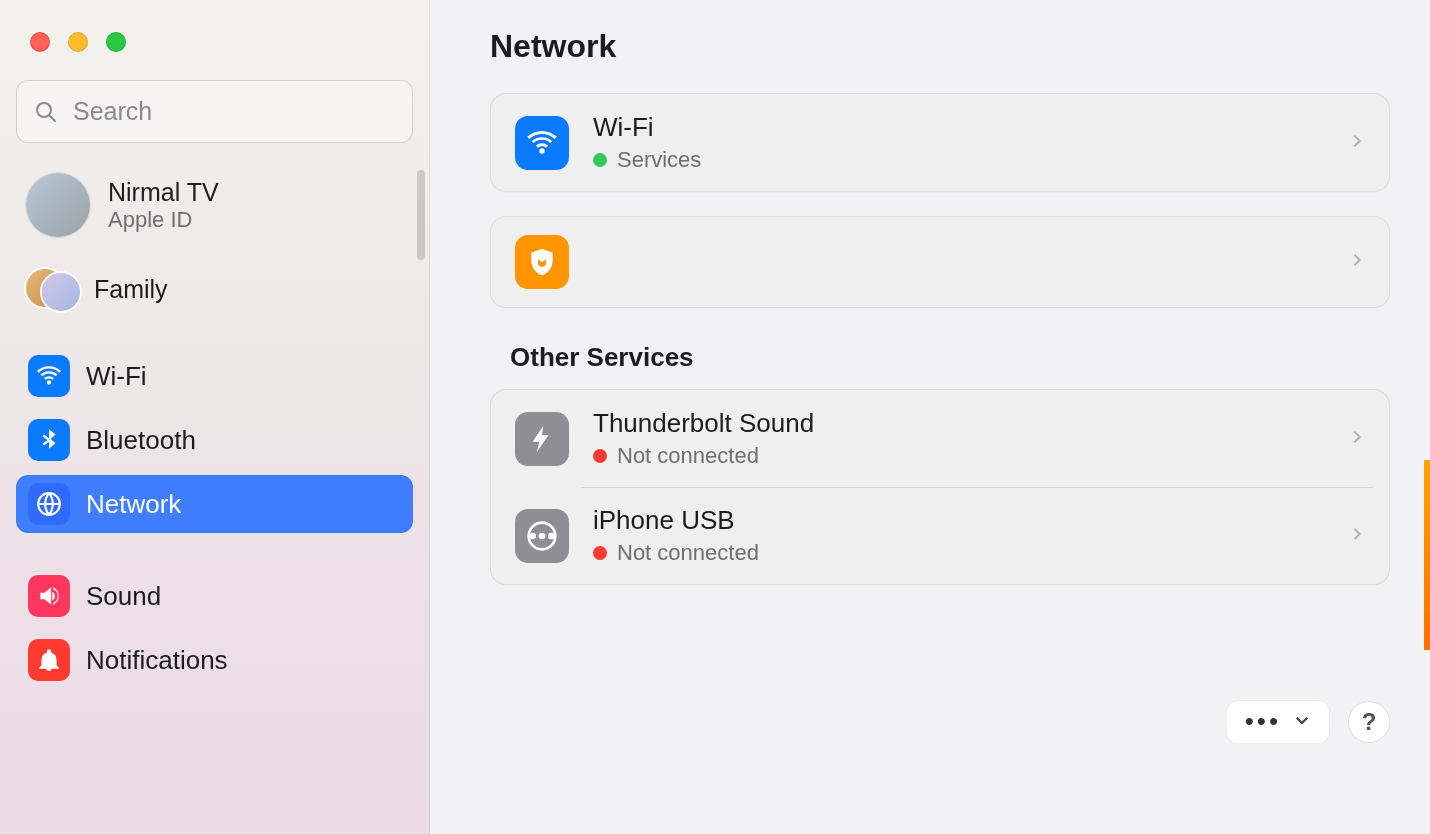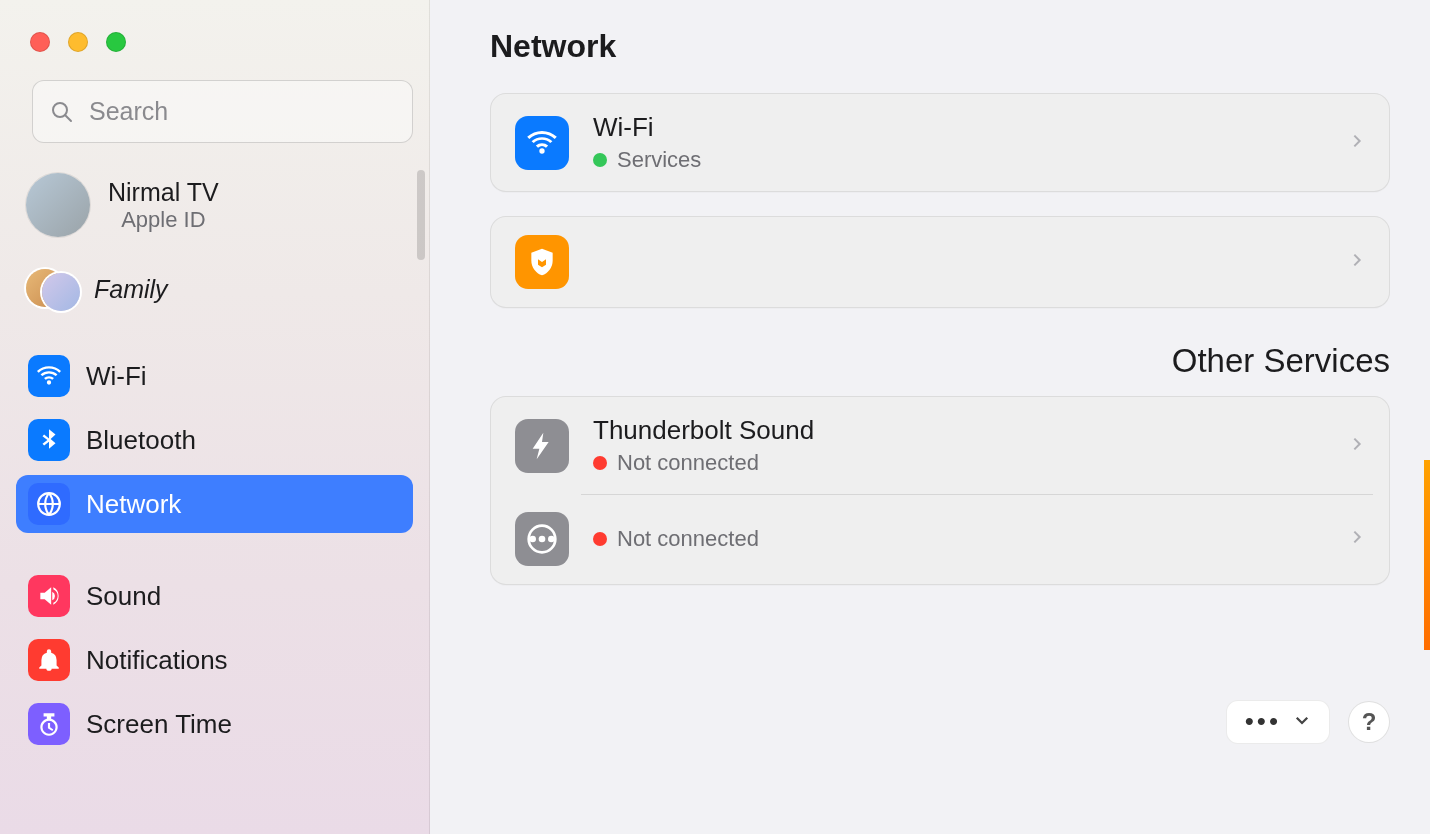--- a/index.html
+++ b/index.html
@@ -34,21 +34,21 @@
   .tl {
     width: 20px; height: 20px; border-radius: 50%;
     box-shadow: inset 0 0 0 1px rgba(0,0,0,0.12);
   }
   .tl.close    { background: #ff5f57; }
   .tl.minim    { background: #febc2e; }
   .tl.zoom     { background: #28c840; }
 
   .search-wrap {
     position: relative;
-    margin: 0 0 24px 16px;
+    margin: 0 0 24px 0;
   }
   .search-wrap input {
     width: 100%;
     padding: 16px 18px 16px 56px;
     font-size: 25px;
     border: 1px solid rgba(0,0,0,0.15);
     border-radius: 12px;
     background: rgba(255,255,255,0.4);
     color: #555;
     outline: none;
@@ -63,36 +63,36 @@
     display: flex; align-items: center; gap: 18px;
     padding: 6px 10px; border-radius: 12px;
   }
   .avatar {
     width: 64px; height: 64px; border-radius: 50%;
     background: linear-gradient(135deg,#b7c8d6,#9aa3a8);
     box-shadow: 0 0 0 1px rgba(0,0,0,0.08);
     flex-shrink: 0;
   }
   .account-text .name { font-size: 25px; font-weight: 400; }
-  .account-text .sub  { font-size: 22px; color: #6e6e73; text-align: center; }
+  .account-text .sub  { font-size: 22px; color: #6e6e73; }
 
   .family-row {
     display:flex; align-items:center; gap:18px;
     padding: 8px 10px; margin-top: 18px; border-radius: 12px;
   }
   .family-icon {
     width: 50px; height: 40px; position: relative;
   }
   .family-icon::before, .family-icon::after {
     content:""; position:absolute; width:38px; height:38px; border-radius:50%;
     box-shadow: 0 0 0 2px #fff;
   }
   .family-icon::before { left:0;  top:0; background: linear-gradient(135deg,#e8b977,#c98b4e); }
   .family-icon::after  { left:16px; top:4px; background: linear-gradient(135deg,#d2c8ea,#a3b8e4); }
-  .family-label { font-size: 25px; font-style: italic; }
+  .family-label { font-size: 25px; }
 
   .side-section { margin-top: 30px; display: flex; flex-direction: column; gap: 6px; }
   .side-item {
     display:flex; align-items:center; gap:16px;
     padding: 8px 12px; border-radius: 12px;
     font-size: 26px;
     cursor: default;
   }
   .side-item.selected {
     background: #3e7eff;
@@ -165,21 +165,21 @@
   .dot-green  { background:#34c759; }
   .dot-gray   { background:#b0b0b5; }
   .dot-red    { background:#ff3b30; }
 
   .chevron {
     margin-left:auto; color:#b0b0b5;
   }
   .chevron svg { width:16px; height:26px; stroke:#b0b0b5; stroke-width:3; fill:none; }
 
   .section-title {
-    font-size:33px; font-weight:400; margin: 34px 0 16px 20px; text-align: right;
+    font-size:26px; font-weight:700; margin: 34px 0 16px 20px;
   }
 
   .footer-bar {
     position:absolute; right:40px; bottom:90px;
     display:flex; align-items:center; gap:18px;
   }
   .more-btn {
     background:#fff; border:1px solid rgba(0,0,0,0.08);
     border-radius: 12px; padding: 10px 18px;
     display:flex; align-items:center; gap:12px;
@@ -271,28 +271,20 @@
         <span>Sound</span>
       </div>
       <div class="side-item">
         <span class="side-icon bg-red">
           <svg viewBox="0 0 24 24">
             <path d="M12 22a2.5 2.5 0 002.5-2.5h-5A2.5 2.5 0 0012 22zm7-5v-5a7 7 0 00-5-6.7V4a2 2 0 10-4 0v1.3A7 7 0 005 12v5l-2 2v1h18v-1z"></path>
           </svg>
         </span>
         <span>Notifications</span>
       </div>
-      <div class="side-item">
-        <span class="side-icon bg-purple">
-          <svg viewBox="0 0 24 24">
-            <path d="M7 2h10v3h-3v2.1a8 8 0 11-4 0V5H7zM12 9a6 6 0 106 6 6 6 0 00-6-6zm1 2v4l3 2-1 1.5-4-2.5V11z"></path>
-          </svg>
-        </span>
-        <span>Screen Time</span>
-      </div>
       <div style="height: 22px;"></div>
     </nav>
 
   <div class="sb-scrollbar"></div>
 </aside>
 
 <main class="main">
 
   <h1 class="page-title">Network</h1>
 
@@ -352,20 +344,21 @@
       <div class="row">
         <div class="row-icon ic-usb">
           <svg viewBox="0 0 24 24">
             <circle cx="5" cy="12" r="2.5"></circle>
             <circle cx="12" cy="12" r="2.5"></circle>
             <circle cx="19" cy="12" r="2.5"></circle>
             <circle cx="12" cy="12" r="10" fill="none" stroke="#fff" stroke-width="2"></circle>
           </svg>
         </div>
         <div class="row-text">
+          <div class="row-title">iPhone USB</div>
           <div class="row-status">
             <span class="status-dot dot-red"></span>
             <span>Not connected</span>
           </div>
         </div>
         <span class="chevron"><svg viewBox="0 0 24 24">
             <polyline points="8 4 16 12 8 20"></polyline>
           </svg></span>
       </div>
     </div>

